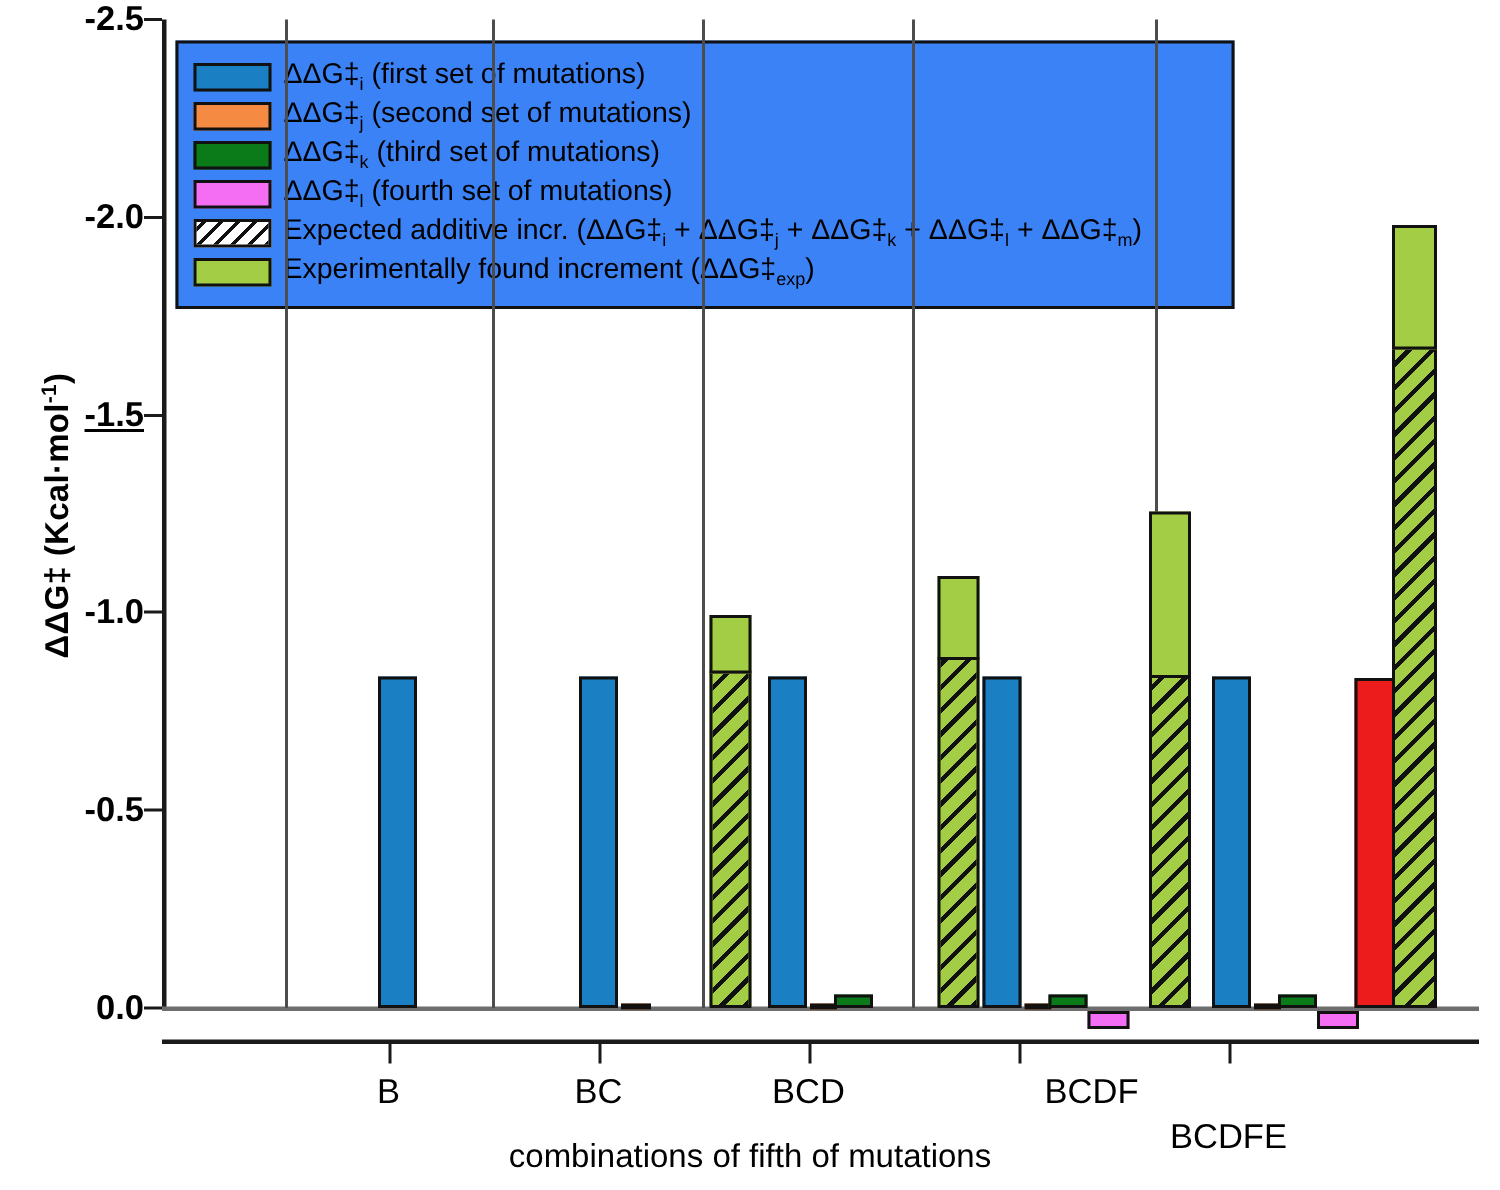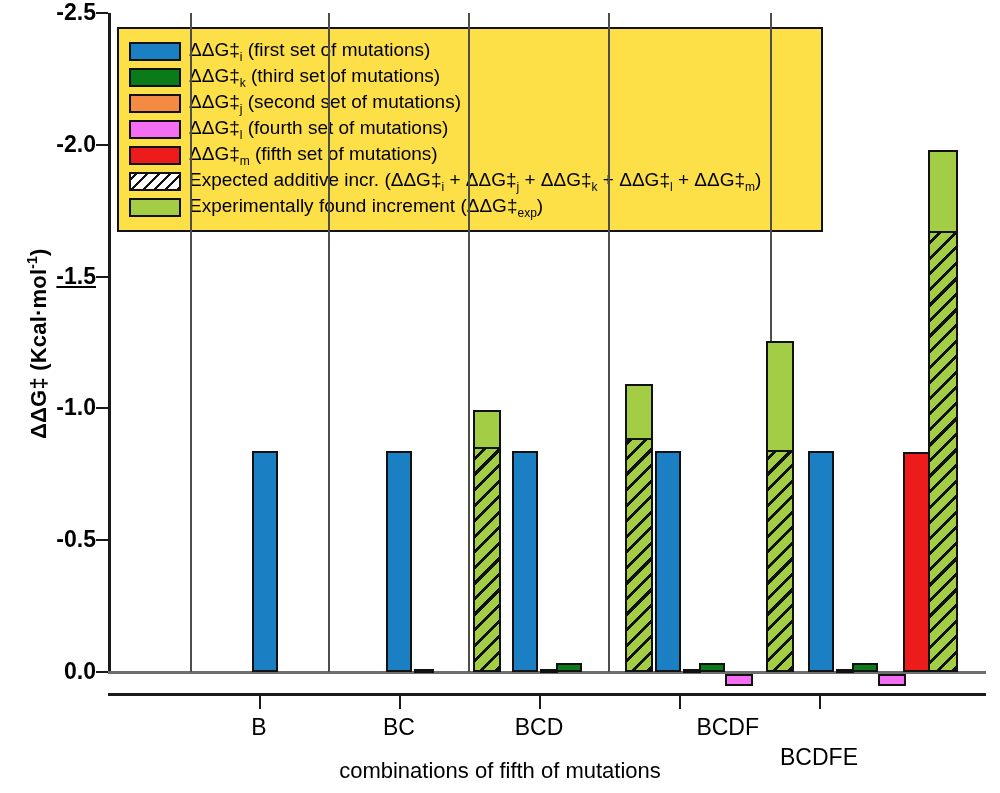--- a/index.html
+++ b/index.html
@@ -53,21 +53,21 @@
   }
 
   
   #xaxis{position:absolute;left:108px;top:693px;width:878px;height:3px;background:#1a1a1a;}
   .xtickmark{position:absolute;top:696px;width:2px;height:13px;background:#1a1a1a;}
   .xtick{position:absolute;top:714px;width:160px;text-align:center;font-size:23px;}
 
   
   #legend{
     position:absolute;left:117px;top:27px;width:706px;
-    background:#fde047;border:2px solid #111;box-sizing:border-box;
+    background:#3b82f6;border:2px solid #111;box-sizing:border-box;
     padding:9px 10px 10px 10px;
   }
   .lrow{display:flex;align-items:center;height:26px;}
   .swatch{
     width:52px;height:19px;border:2px solid #111;box-sizing:border-box;
     margin-right:8px;flex:0 0 auto;
   }
   .sw-blue{background:#1b7fc3;}
   .sw-orange{background:#f58a42;}
   .sw-green{background:#0b7a18;}
@@ -109,34 +109,30 @@
 
   <div id="xaxis"></div>
   <div id="xlabel">combinations of fifth of mutations</div>
 
   <div id="legend">
       <div class="lrow">
         <div class="swatch sw-blue"></div>
         <div class="ltext">ΔΔG‡<sub>i</sub> (first set of mutations)</div>
       </div>
       <div class="lrow">
+        <div class="swatch sw-orange"></div>
+        <div class="ltext">ΔΔG‡<sub>j</sub> (second set of mutations)</div>
+      </div>
+      <div class="lrow">
         <div class="swatch sw-green"></div>
         <div class="ltext">ΔΔG‡<sub>k</sub> (third set of mutations)</div>
       </div>
       <div class="lrow">
-        <div class="swatch sw-orange"></div>
-        <div class="ltext">ΔΔG‡<sub>j</sub> (second set of mutations)</div>
-      </div>
-      <div class="lrow">
         <div class="swatch sw-pink"></div>
         <div class="ltext">ΔΔG‡<sub>l</sub> (fourth set of mutations)</div>
-      </div>
-      <div class="lrow">
-        <div class="swatch sw-red"></div>
-        <div class="ltext">ΔΔG‡<sub>m</sub> (fifth set of mutations)</div>
       </div>
       <div class="lrow">
         <div class="swatch sw-hatch"></div>
         <div class="ltext">Expected additive incr.  (ΔΔG‡<sub>i</sub> + ΔΔG‡<sub>j</sub> + ΔΔG‡<sub>k</sub> + ΔΔG‡<sub>l</sub> + ΔΔG‡<sub>m</sub>)</div>
       </div>
       <div class="lrow">
         <div class="swatch sw-lgreen"></div>
         <div class="ltext">Experimentally found increment (ΔΔG‡<sub>exp</sub>)</div>
       </div>
     </div>

